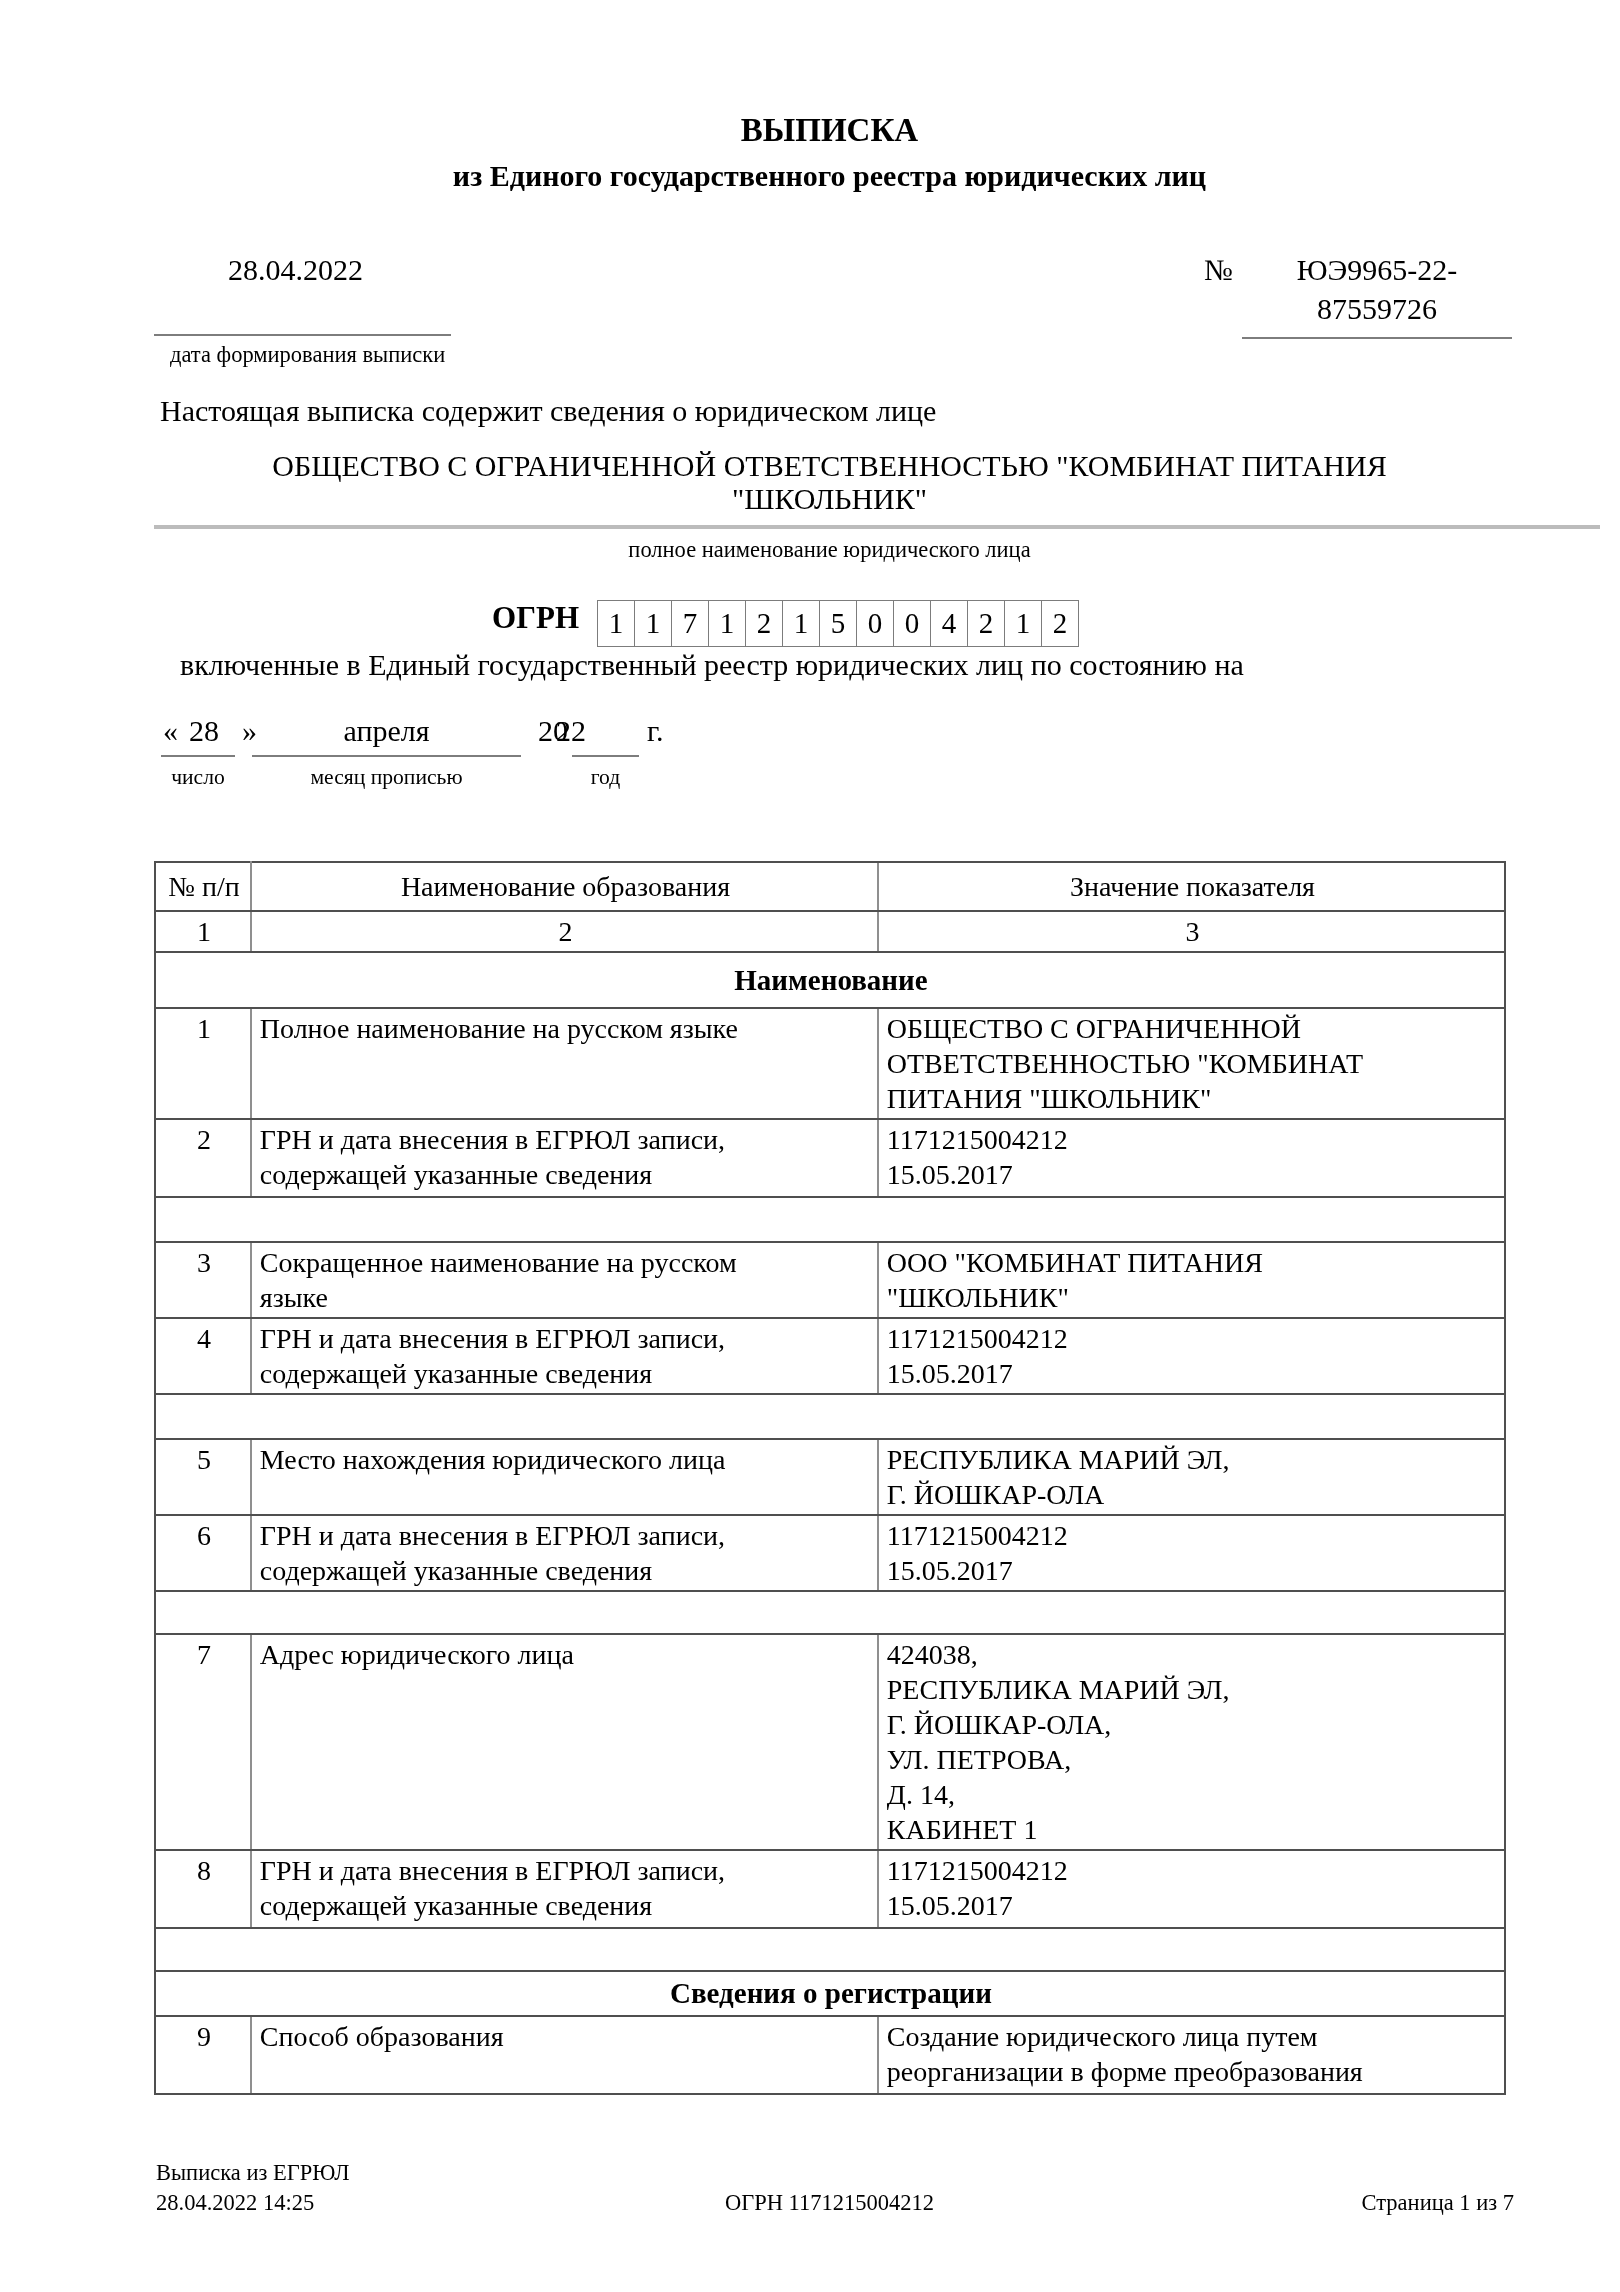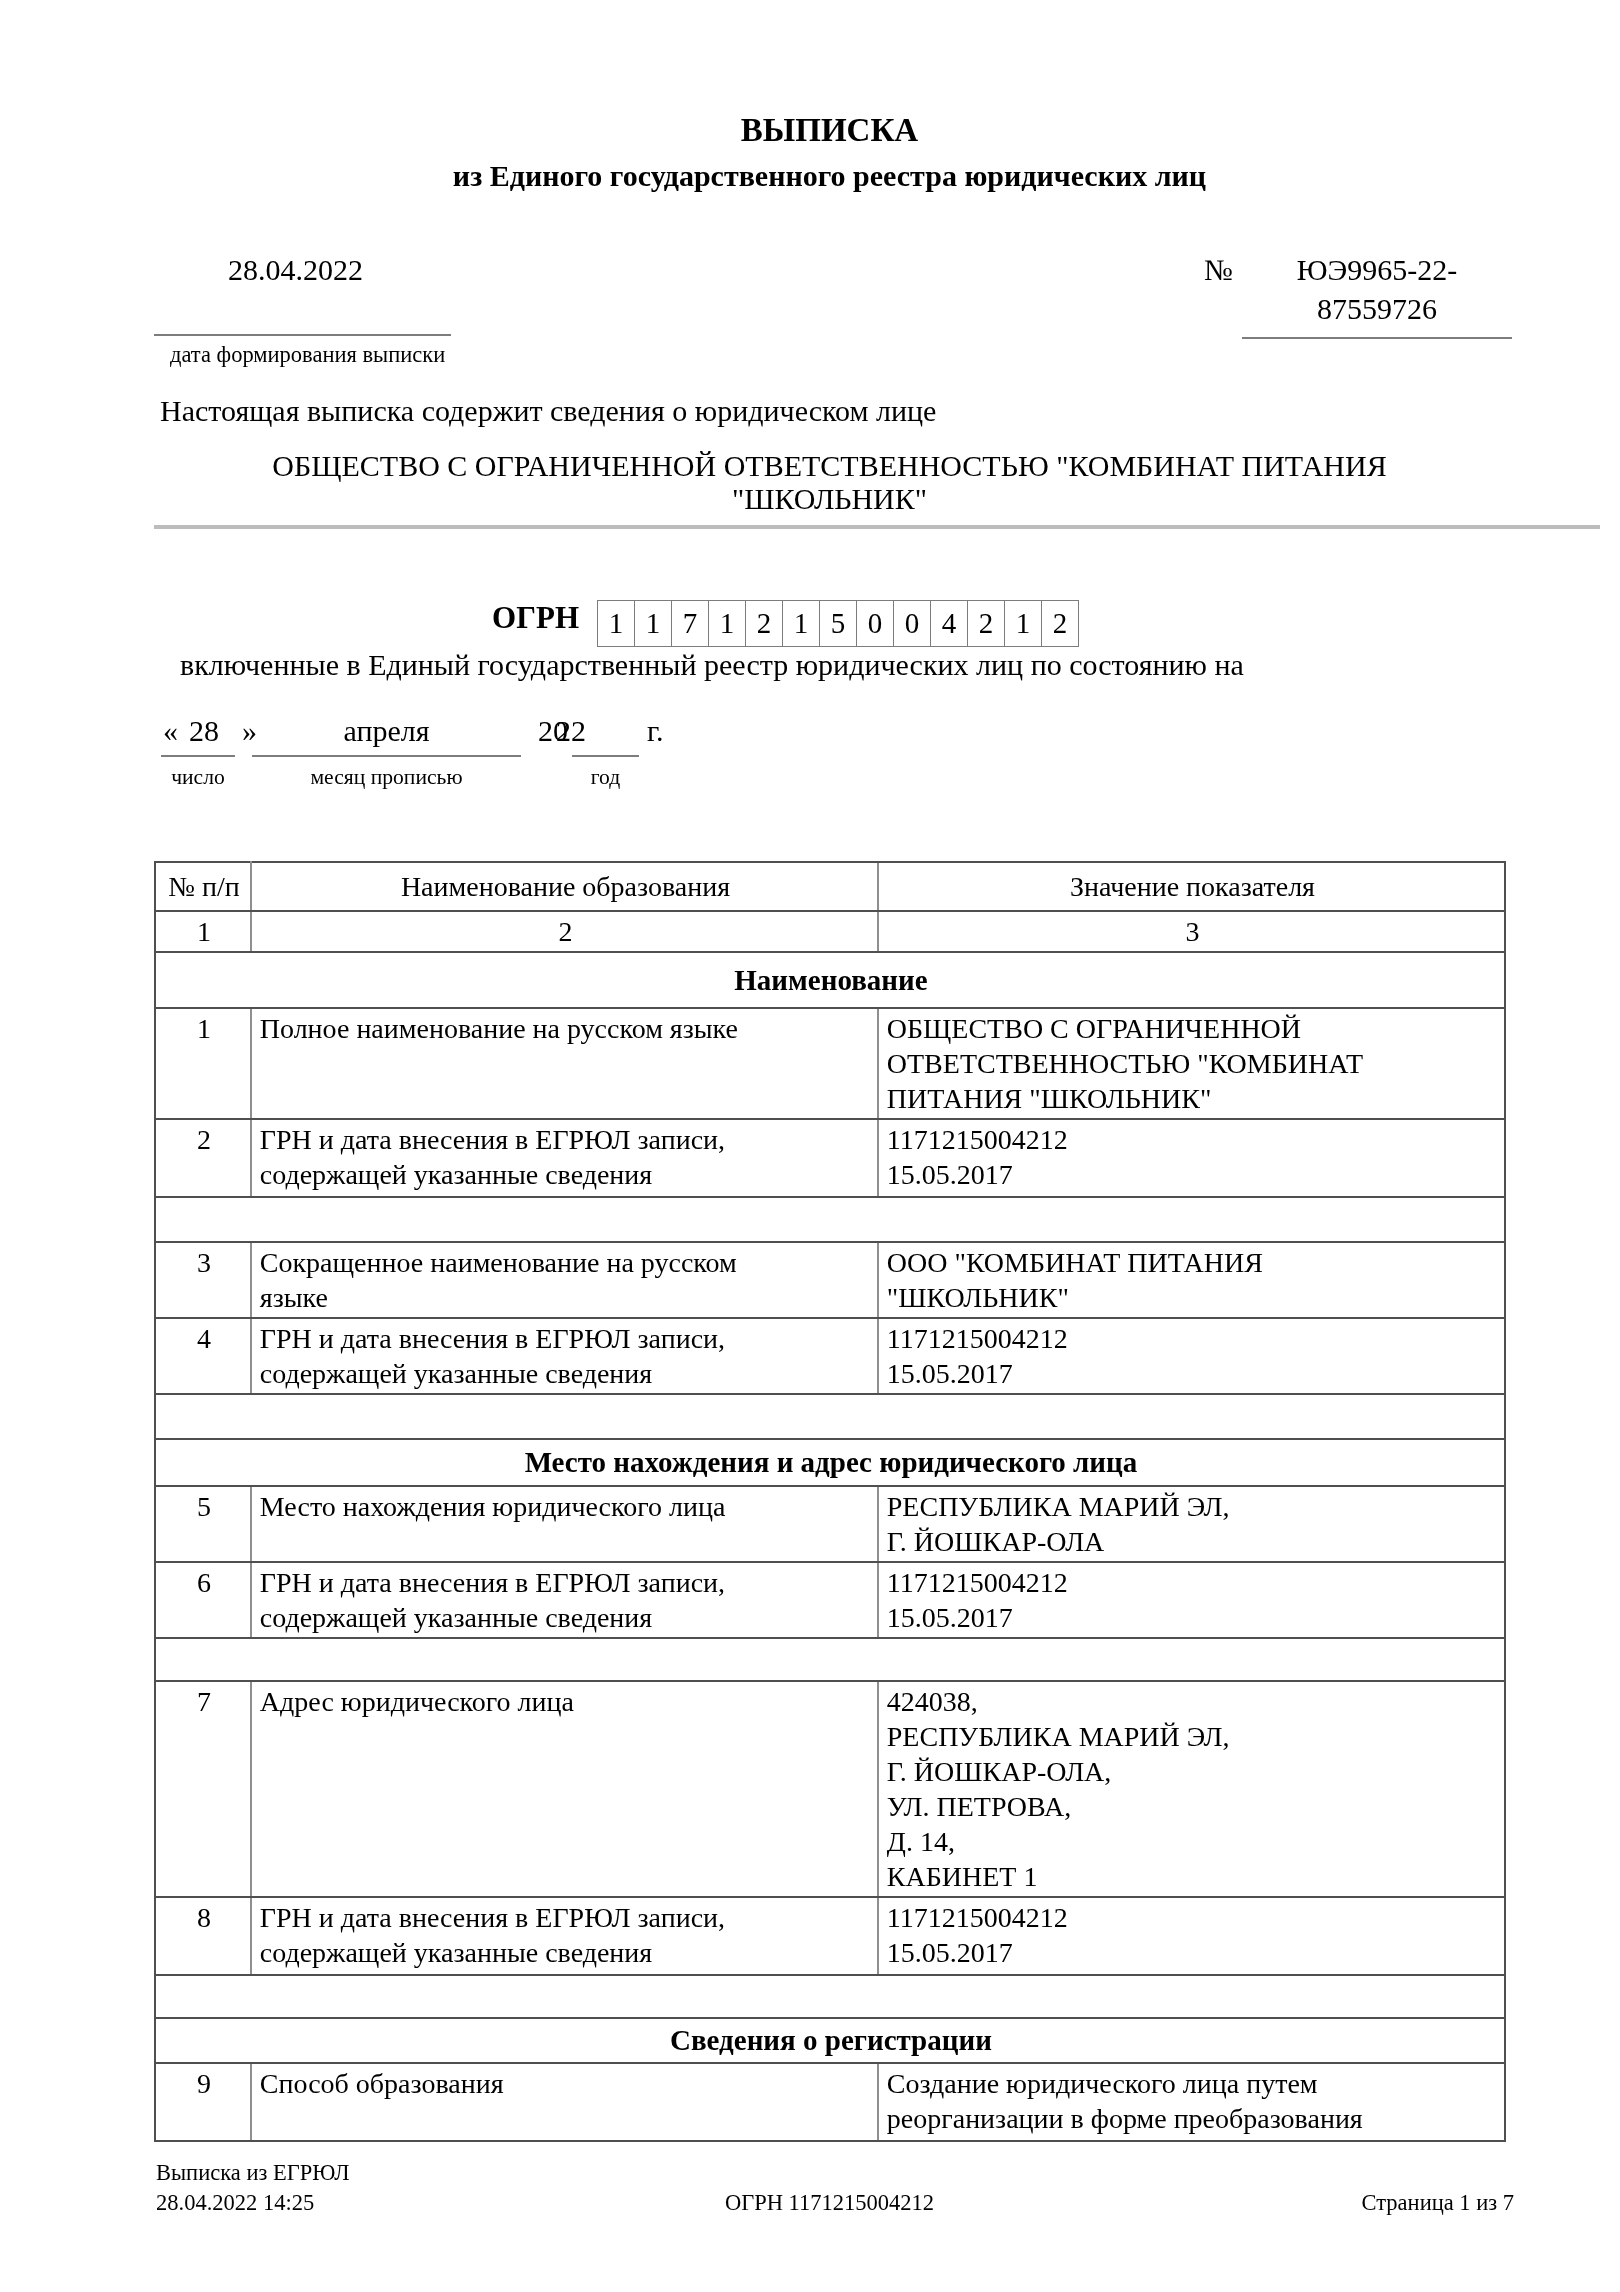--- a/index.html
+++ b/index.html
@@ -62,20 +62,21 @@
 
   <div class="abs body-text" style="left:1204px; top:253px;">№</div>
   <div class="abs body-text" style="left:1242px; top:253px; width:270px; text-align:center;">ЮЭ9965-22-</div>
   <div class="abs body-text" style="left:1242px; top:292px; width:270px; text-align:center;">87559726</div>
   <div class="rule" style="left:1242px; top:337px; width:270px;"></div>
 
   <div class="abs body-text" style="left:160px; top:394px;">Настоящая выписка содержит сведения о юридическом лице</div>
   <div class="center-band body-text" style="top:449px;">ОБЩЕСТВО С ОГРАНИЧЕННОЙ ОТВЕТСТВЕННОСТЬЮ "КОМБИНАТ ПИТАНИЯ</div>
   <div class="center-band body-text" style="top:482px;">"ШКОЛЬНИК"</div>
   <div class="gray-rule" style="left:154px; top:525px; width:1446px;"></div>
+  <div class="center-band small-label" style="top:537px;">полное наименование юридического лица</div>
 
   <div class="abs ogrn-label" style="left:154px; top:600px; width:425px;">ОГРН</div>
   <div class="ogrn-boxes">
     <div class="ogrn-box">1</div>
     <div class="ogrn-box">1</div>
     <div class="ogrn-box">7</div>
     <div class="ogrn-box">1</div>
     <div class="ogrn-box">2</div>
     <div class="ogrn-box">1</div>
     <div class="ogrn-box">5</div>
@@ -150,23 +151,20 @@
     <tr class="bt-heavy" style="height:76px;">
       <td class="num">4</td>
       <td>ГРН и дата внесения в ЕГРЮЛ записи,
 содержащей указанные сведения</td>
       <td class="val">1171215004212
 15.05.2017</td>
     </tr>
     <tr class="spacer" style="height:45px;">
           <td colspan="3"></td>
         </tr>
-    <tr class="section" style="height:47px;">
-      <td colspan="3">Место нахождения и адрес юридического лица</td>
-    </tr>
     <tr style="height:74px;">
       <td class="num">5</td>
       <td>Место нахождения юридического лица</td>
       <td class="val">РЕСПУБЛИКА МАРИЙ ЭЛ,
 Г. ЙОШКАР-ОЛА</td>
     </tr>
     <tr class="bt-heavy" style="height:76px;">
       <td class="num">6</td>
       <td>ГРН и дата внесения в ЕГРЮЛ записи,
 содержащей указанные сведения</td>

